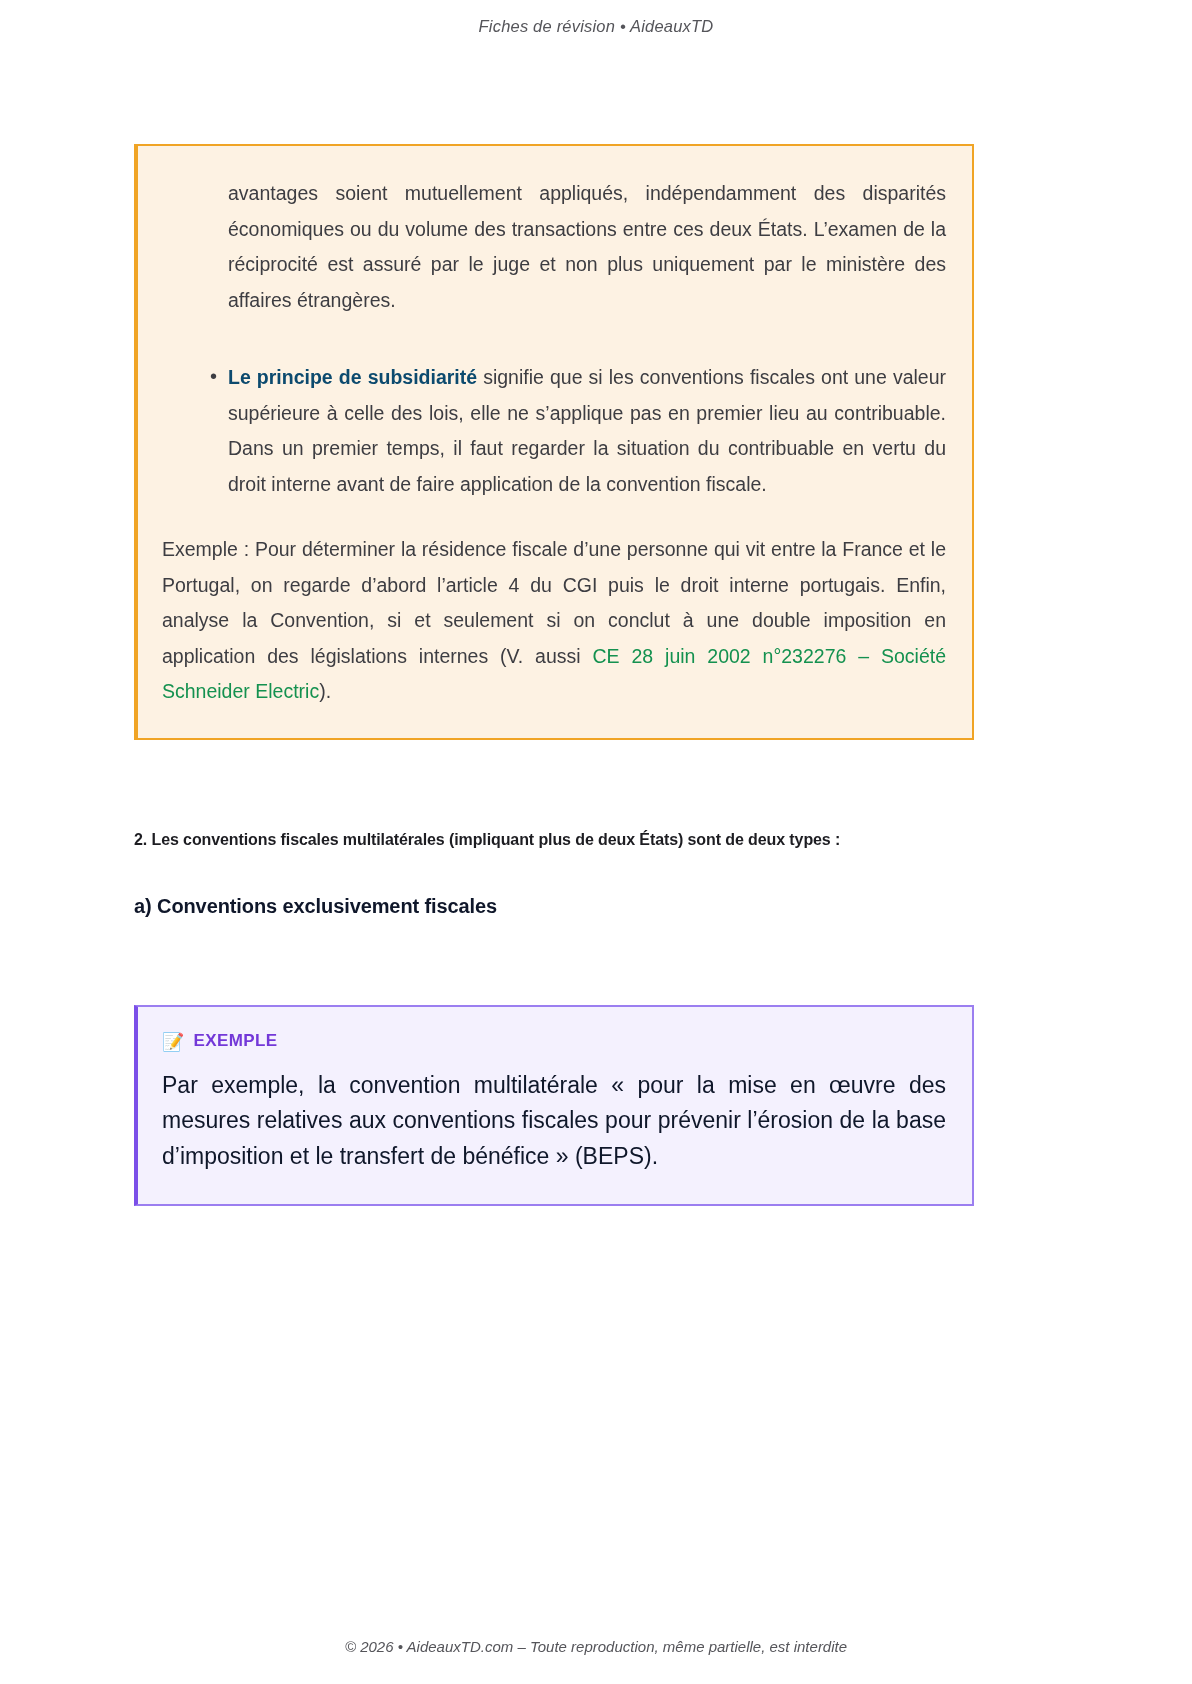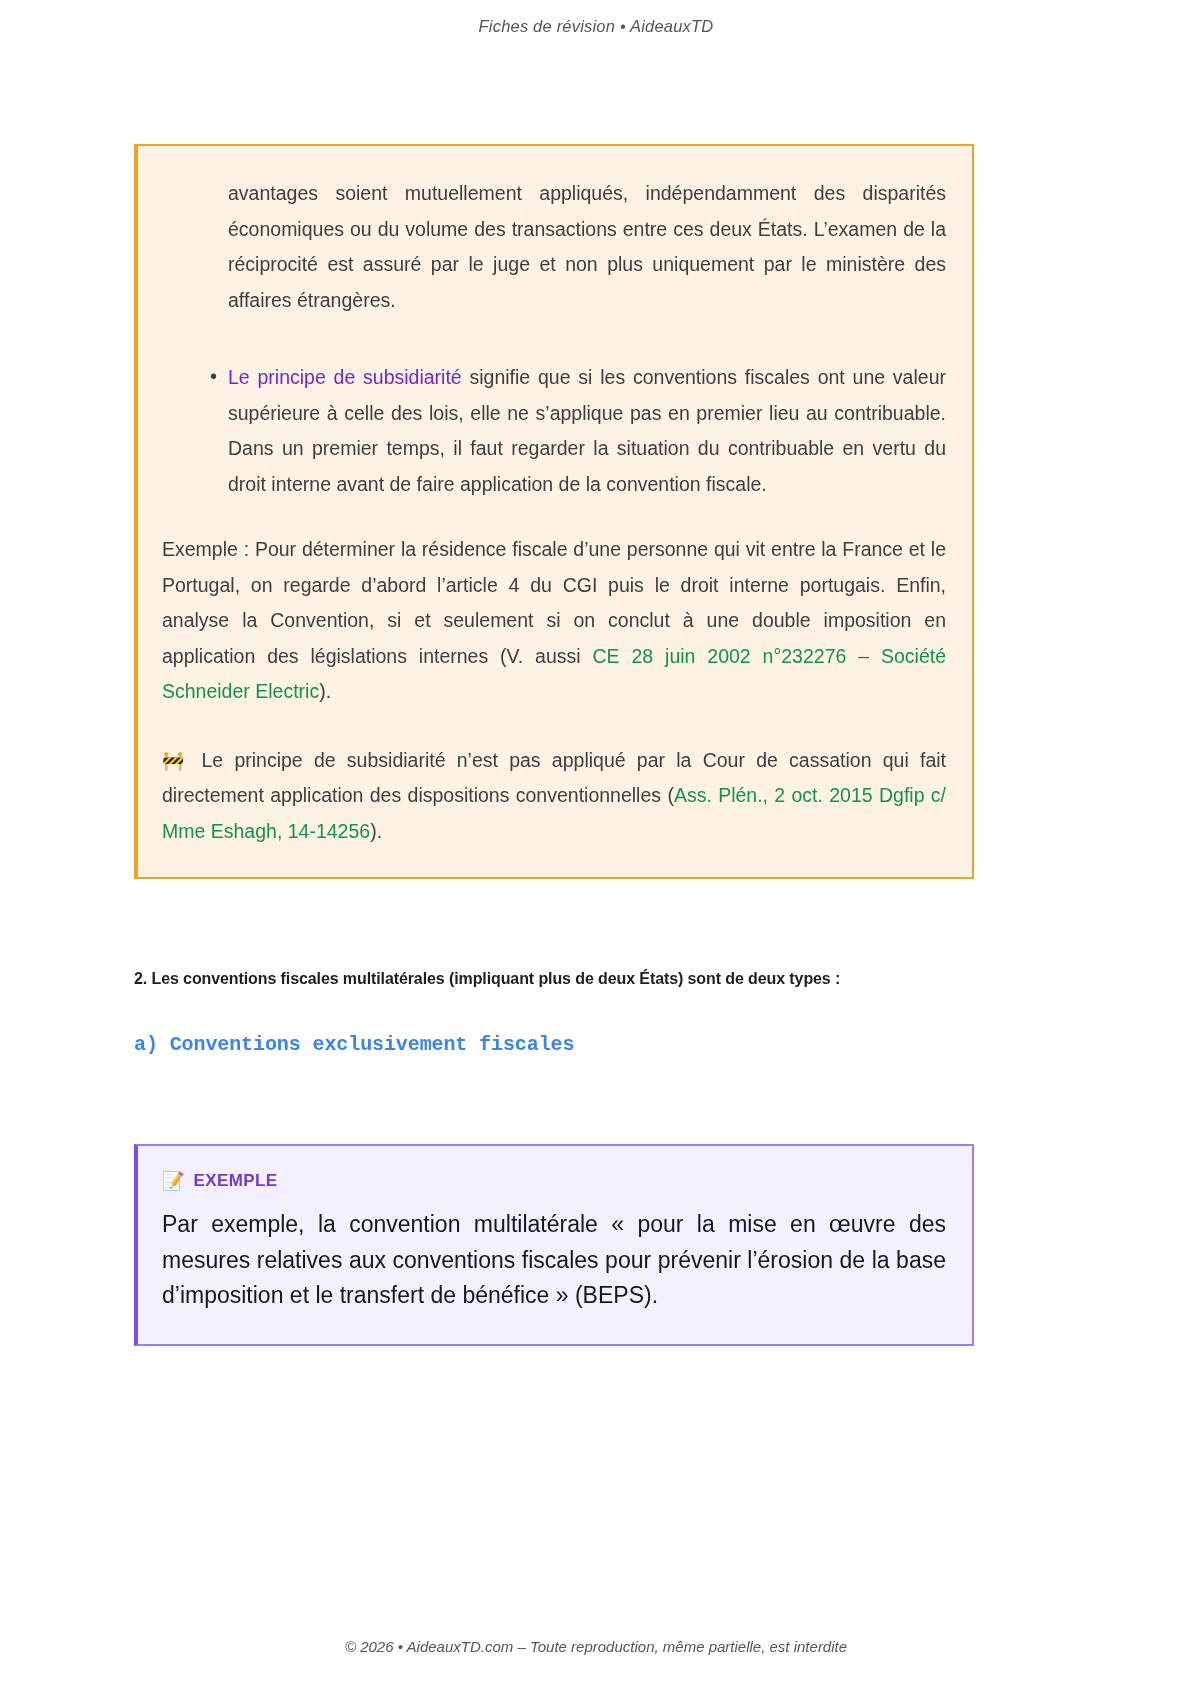--- a/index.html
+++ b/index.html
@@ -82,21 +82,21 @@
 
   ul.bullets li::before {
     content: "\2022";
     position: absolute;
     left: 48px;
     top: -1px;
     font-size: 20px;
     color: #3d3d42;
   }
 
-  .b { font-weight: normal; color: #6d28d9; }
+  .b { font-weight: bold; color: #0c4a6e; }
 
   .p-example {
     margin-top: 30px;
     color: #6f46e0;
     padding-right: 2px;
   }
 
   .p-warn {
     margin-top: 33px;
     padding-right: 2px;
@@ -116,25 +116,24 @@
     font-size: 16px;
     font-weight: bold;
     color: #1d1d22;
     line-height: 36px;
     letter-spacing: -0.1px;
   }
 
   h3.doc-h3 {
     font-size: 20px;
     font-weight: bold;
-    color: #3b82f6;
+    color: #0f172a;
     line-height: 36px;
     margin-top: 30px;
     letter-spacing: -0.1px;
-    font-family: Liberation Mono, monospace;
   }
 
   
   .callout-purple {
     margin-top: 81px;
     background: #f4f1fe;
     border: 2px solid #9b7ef0;
     border-left: 4px solid #7b4fe8;
     padding: 24px 24px 30px 24px;
   }
@@ -186,21 +185,20 @@
     <section class="callout-orange">
 
       <p class="para-indent">avantages soient mutuellement appliqués, indépendamment des disparités économiques ou du volume des transactions entre ces deux États. L’examen de la réciprocité est assuré par le juge et non plus uniquement par le ministère des affaires étrangères.</p>
 
       <ul class="bullets">
         <li><span class="b">Le principe de subsidiarité</span><span> signifie que si les conventions fiscales ont une valeur supérieure à celle des lois, elle ne s’applique pas en premier lieu au contribuable. Dans un premier temps, il faut regarder la situation du contribuable en vertu du droit interne avant de faire application de la convention fiscale.</span></li>
       </ul>
 
       <p class="p-example"><span>Exemple : Pour déterminer la résidence fiscale d’une personne qui vit entre la France et le Portugal, on regarde d’abord l’article 4 du CGI puis le droit interne portugais. Enfin, analyse la Convention, si et seulement si on conclut à une double imposition en application des législations internes (V. aussi </span><span class="cite-green">CE 28 juin 2002 n°232276 – Société Schneider Electric</span><span>).</span></p>
 
-      <p class="p-warn"><span class="emoji">🚧</span><span> Le principe de subsidiarité n’est pas appliqué par la Cour de cassation qui fait directement application des dispositions conventionnelles (</span><span class="cite-green">Ass. Plén., 2 oct. 2015 Dgfip c/ Mme Eshagh, 14-14256</span><span>).</span></p>
 
     </section>
 
     <div class="heading-block">
       <h2 class="doc-h2">2. Les conventions fiscales multilatérales (impliquant plus de deux États) sont de deux types :</h2>
       <h3 class="doc-h3">a) Conventions exclusivement fiscales</h3>
     </div>
 
     <section class="callout-purple">
       <div class="callout-label">

